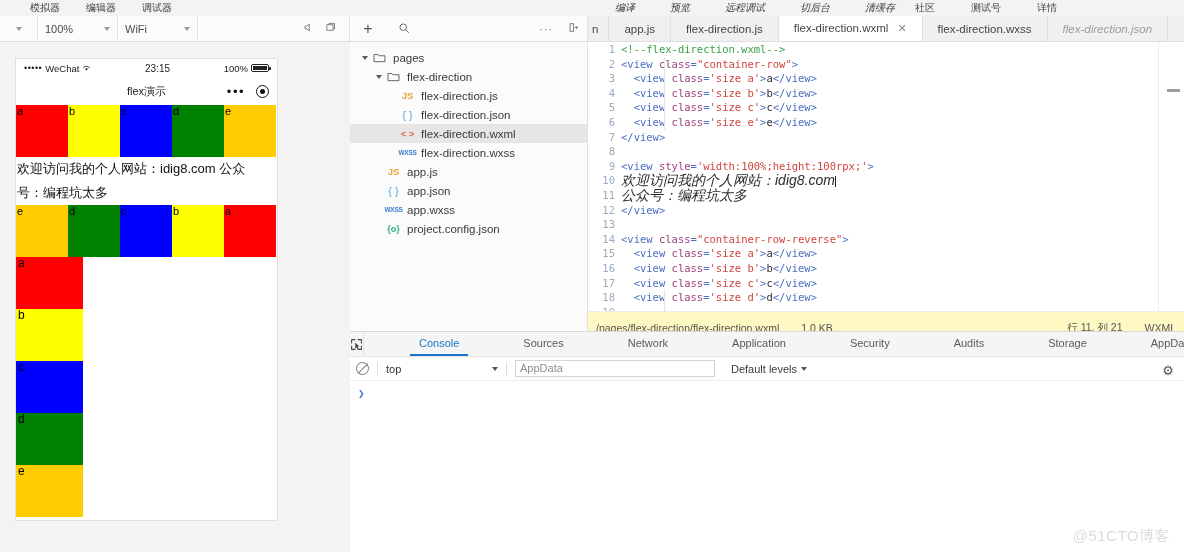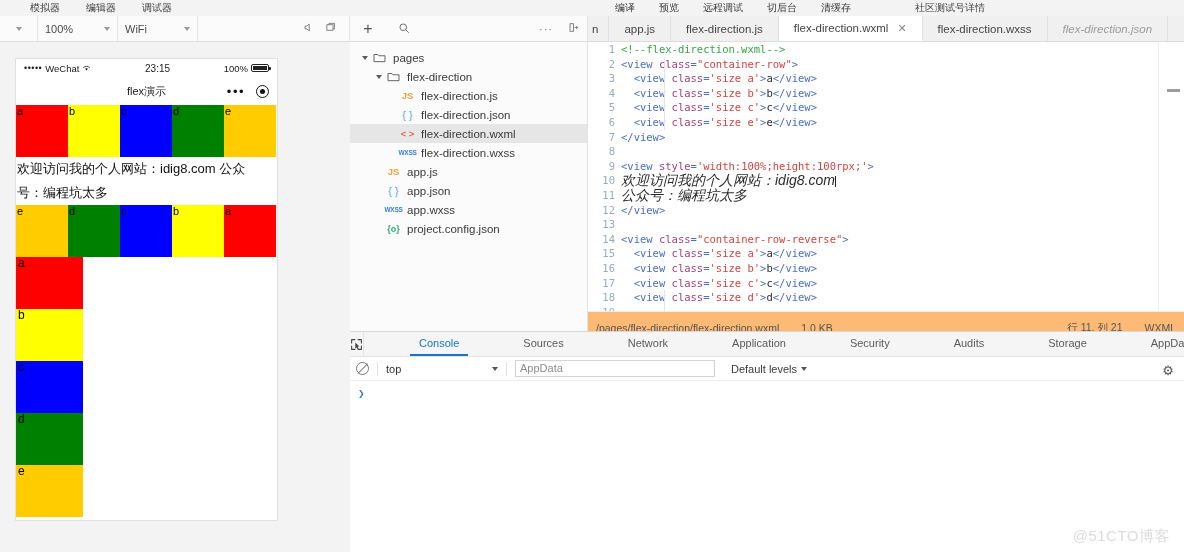--- a/index.html
+++ b/index.html
@@ -18,22 +18,22 @@
     position: absolute; left: 0; top: 0; width: 1184px; height: 16px;
     background: #f3f3f3;
     display: flex; align-items: center;
   }
   .tm-group { display: flex; align-items: center; }
   .tm-item {
     font-size: 10px; color: #3c3c3c; line-height: 16px;
     white-space: nowrap;
   }
   #tm-left { position: absolute; left: 30px; top: 0; gap: 26px; }
-  #tm-center { position: absolute; left: 615px; top: 0; gap: 24px; }
-  #tm-right { position: absolute; left: 915px; top: 0; }
+  #tm-center { position: absolute; left: 615px; top: 0; gap: 35px; font-style: italic; }
+  #tm-right { position: absolute; left: 915px; top: 0; gap: 36px; }
 
   
   #toolbar {
     position: absolute; left: 0; top: 16px; width: 1184px; height: 26px;
     background: #fbfbfb;
     border-bottom: 1px solid #dedede;
   }
   .tb-cell {
     position: absolute; top: 0; height: 25px;
     display: flex; align-items: center;
@@ -219,21 +219,21 @@
     background: #fff;
   }
   #minimap-thumb {
     position: absolute; right: 4px; top: 47px; width: 13px; height: 3px;
     background: #9d9d9d;
   }
 
   
   #ed-status {
     position: absolute; left: 588px; top: 311px; width: 596px; height: 34px;
-    background: #fdba74;
+    background: #fef9c3;
     border-top: 1px solid #ececec;
     border-bottom: 1px solid #dedede;
     display: flex; align-items: center;
     font-size: 10.5px; color: #555;
     padding: 0 8px;
   }
   #ed-status .path { }
   #ed-status .size { margin-left: 22px; }
   #ed-status .pos  { margin-left: auto; }
   #ed-status .lang { margin-left: 22px; }

